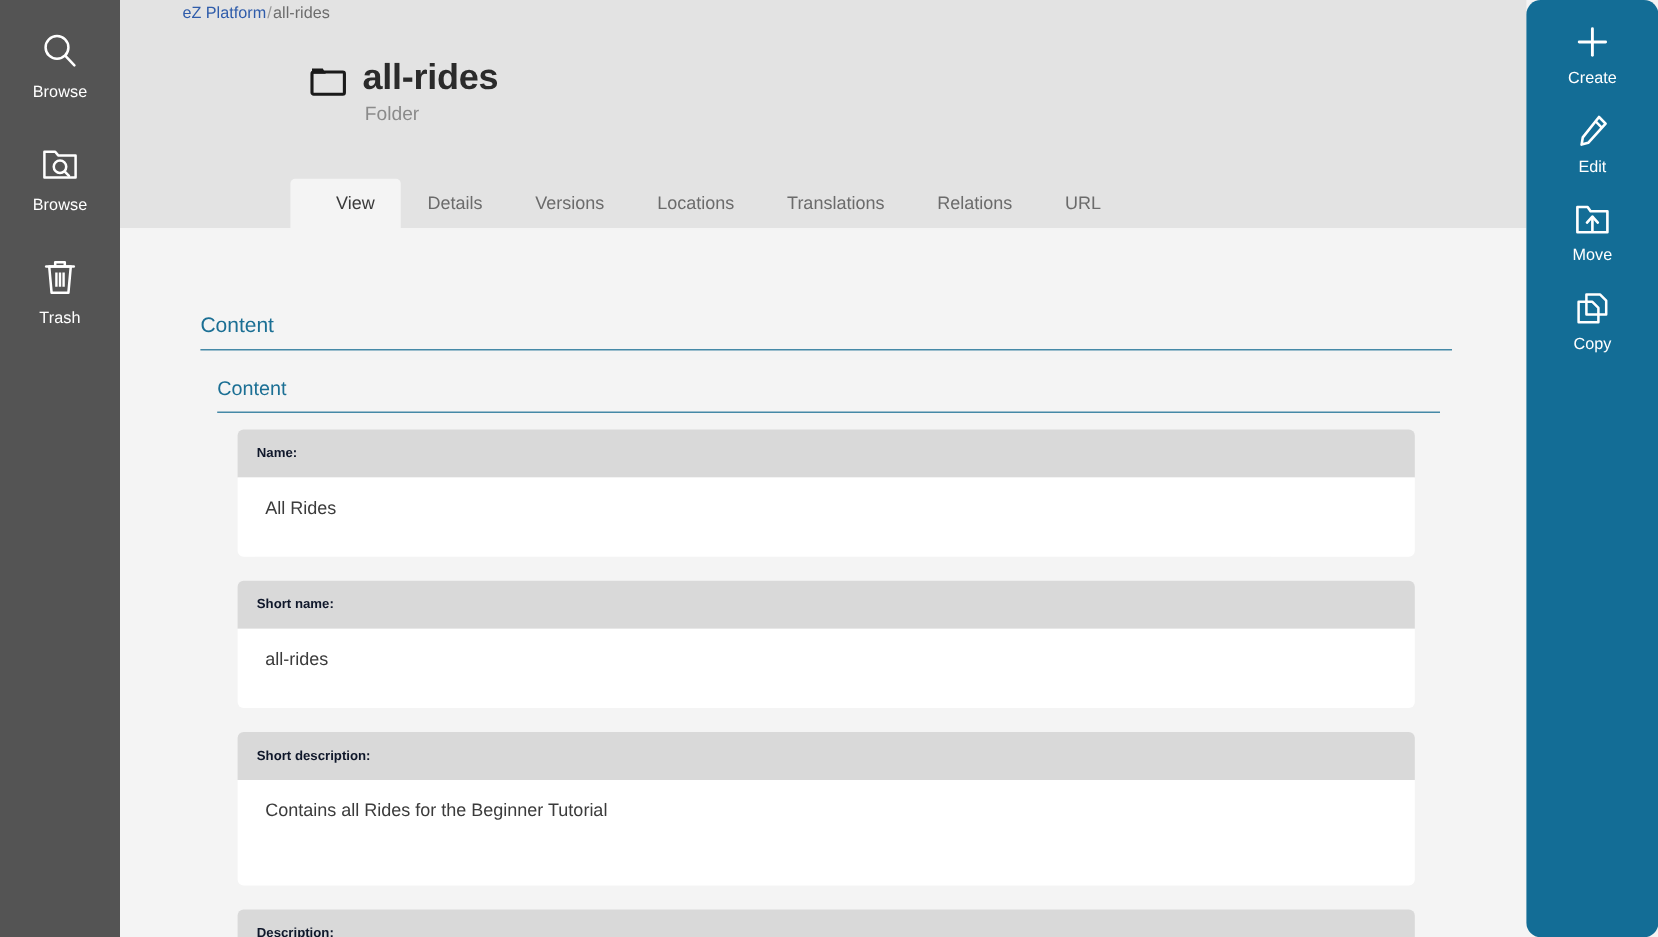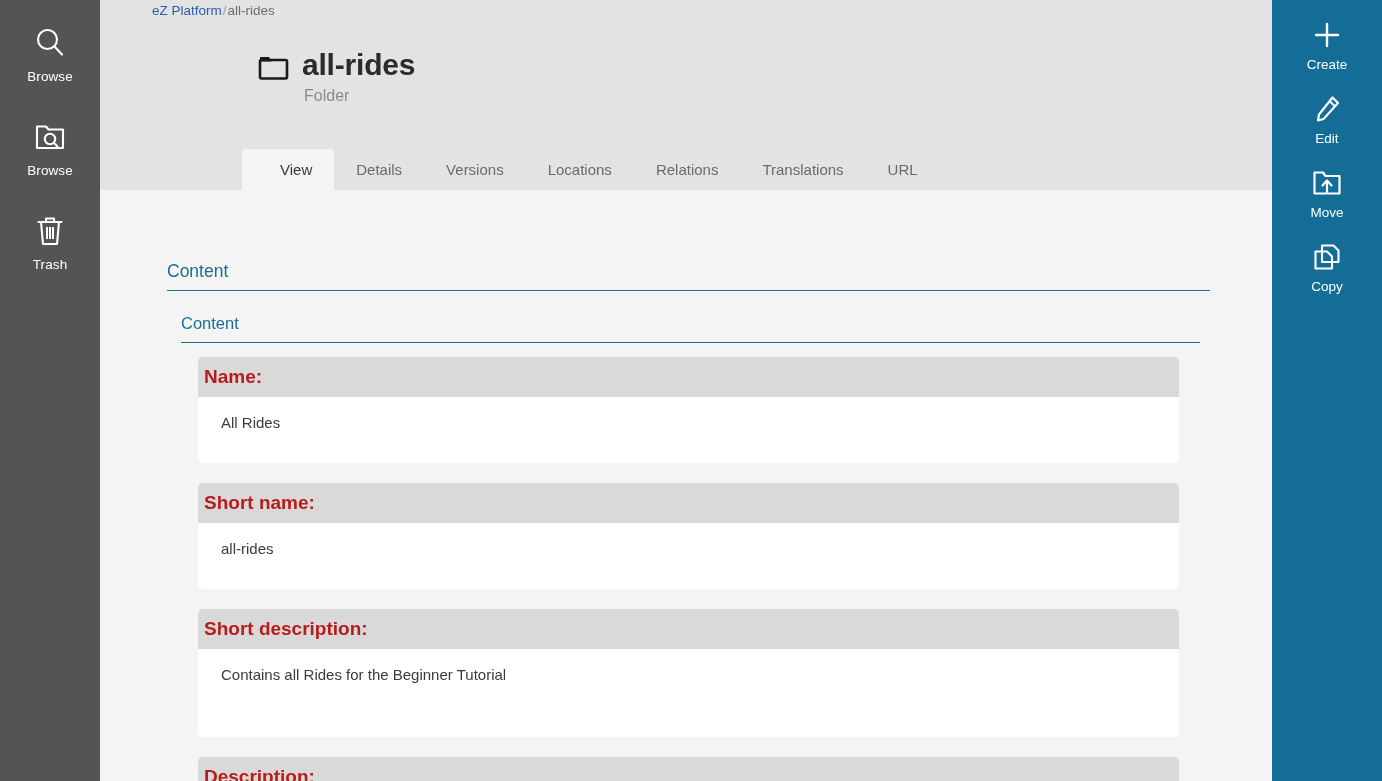--- a/index.html
+++ b/index.html
@@ -60,20 +60,21 @@
   .right-sidebar {
     position: absolute;
     left: 1272px; top: 0;
     width: 110px;
     height: 781px;
     background: #136d96;
     display: flex;
     flex-direction: column;
     align-items: center;
     padding-top: 18px;
+    border-radius: 12px;
   }
   .rs-item {
     width: 110px;
     display: flex;
     flex-direction: column;
     align-items: center;
     cursor: pointer;
     margin-bottom: 20px;
   }
   .rs-icon {
@@ -212,24 +213,24 @@
   .field {
     width: 981px;
     margin-bottom: 20px;
   }
   .field-label {
     background: #d9d9d9;
     border-radius: 5px 5px 0 0;
     height: 40px;
     display: flex;
     align-items: center;
-    padding-left: 6px;
-    font-size: 19px;
+    padding-left: 16px;
+    font-size: 11px;
     font-weight: bold;
-    color: #b91c1c;
+    color: #0f172a;
   }
   .field-value {
     background: #ffffff;
     border-radius: 0 0 5px 5px;
     min-height: 66px;
     padding: 16px 23px 16px 23px;
     font-size: 15px;
     line-height: 20px;
     color: #3b3b3b;
   }
@@ -298,22 +299,22 @@
         <span class="page-title">all-rides</span>
         <span class="page-subtitle">Folder</span>
       </span>
     </div>
 
     <div class="tabs">
       <div class="tab active">View</div>
       <div class="tab">Details</div>
       <div class="tab">Versions</div>
       <div class="tab">Locations</div>
+      <div class="tab">Translations</div>
       <div class="tab">Relations</div>
-      <div class="tab">Translations</div>
       <div class="tab">URL</div>
     </div>
 
   </div>
 
   <div class="content">
 
     <div class="section-heading">
       <span class="section-heading-text">Content</span>
     </div>

